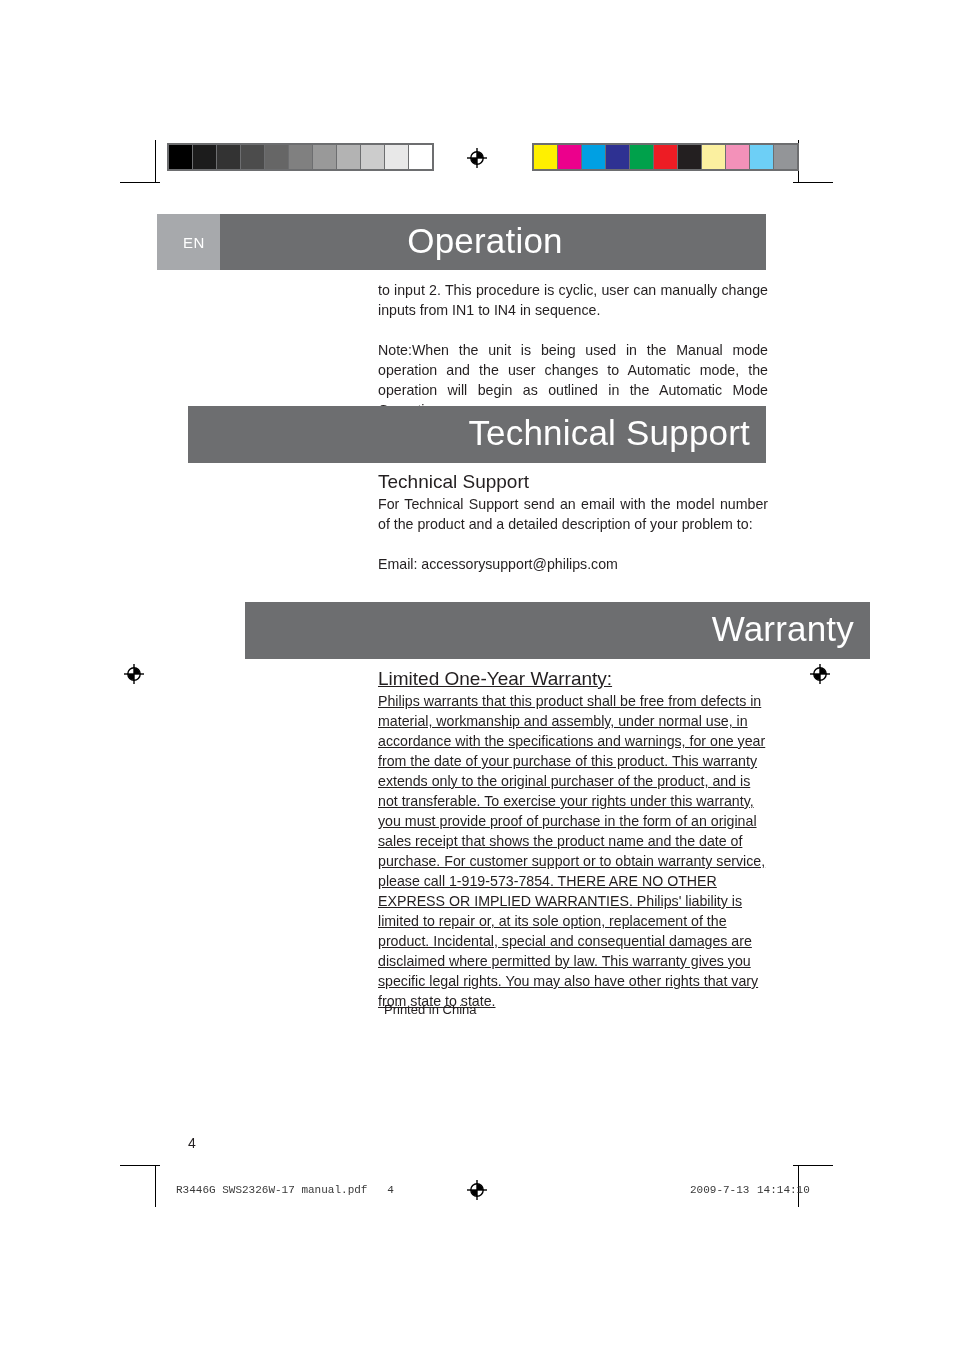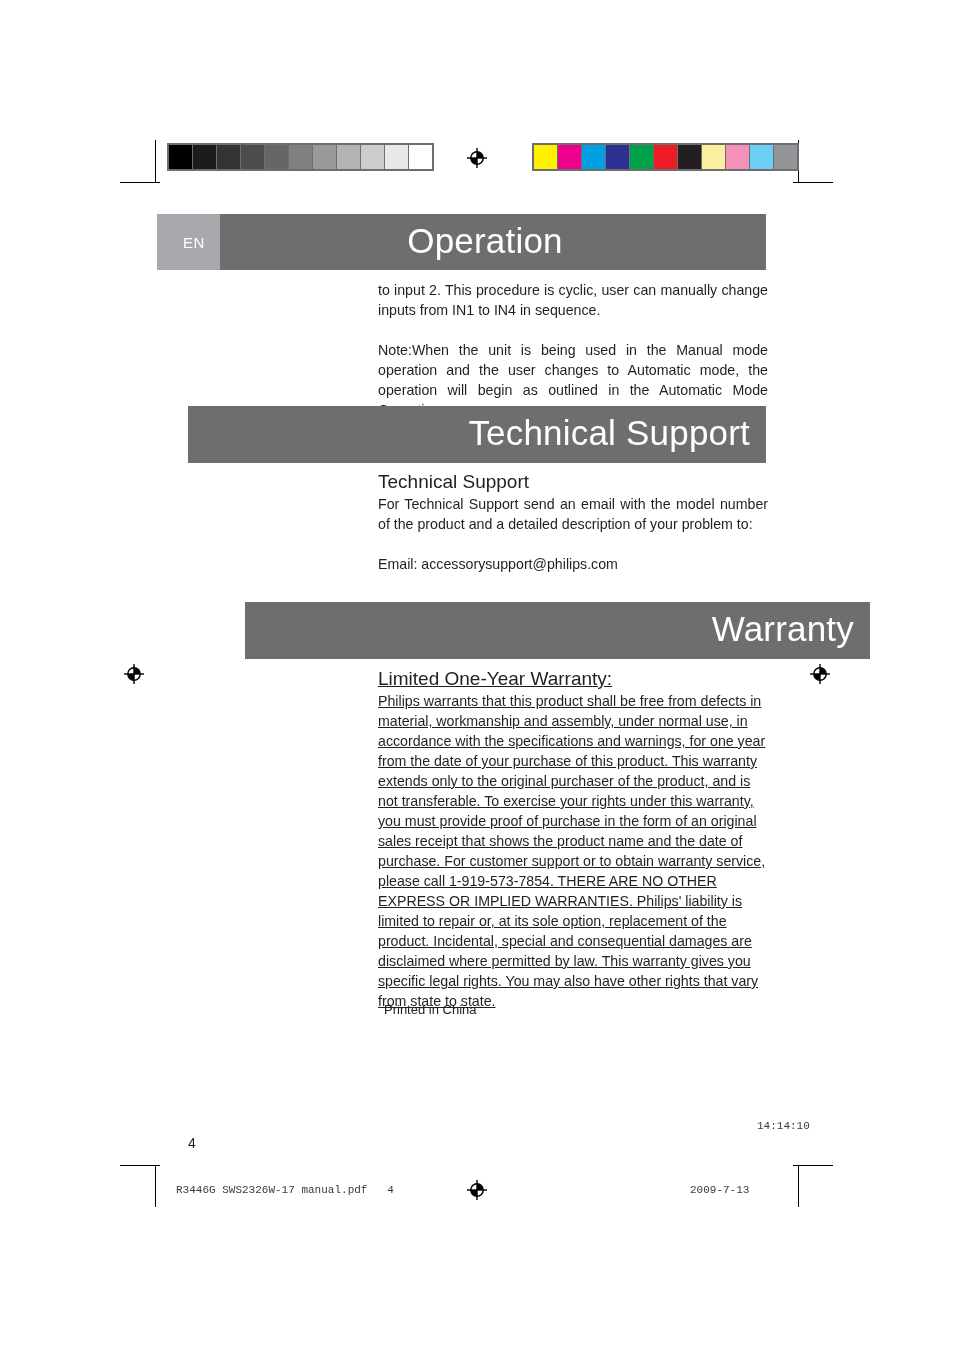--- a/index.html
+++ b/index.html
@@ -241,15 +241,15 @@
     <svg width="22" height="22" viewBox="0 0 22 22">
       <circle cx="11" cy="11" r="6.2" fill="none" stroke="#000" stroke-width="1.4"></circle>
       <path d="M11 5 A6 6 0 0 1 17 11 L11 11 Z" fill="#000"></path>
       <path d="M11 17 A6 6 0 0 1 5 11 L11 11 Z" fill="#000"></path>
       <line x1="11" y1="1" x2="11" y2="21" stroke="#000" stroke-width="1.4"></line>
       <line x1="1" y1="11" x2="21" y2="11" stroke="#000" stroke-width="1.4"></line>
     </svg>
   </div>
 
   <div class="footer-meta" style="left:690px; top:1184px;">2009-7-13</div>
-  <div class="footer-meta" style="left:757px; top:1120px;text-align:right;">14:14:10</div>
+  <div class="footer-meta" style="left:757px; top:1184px;text-align:right;">14:14:10</div>
 
 </div>
 
 </body></html>

